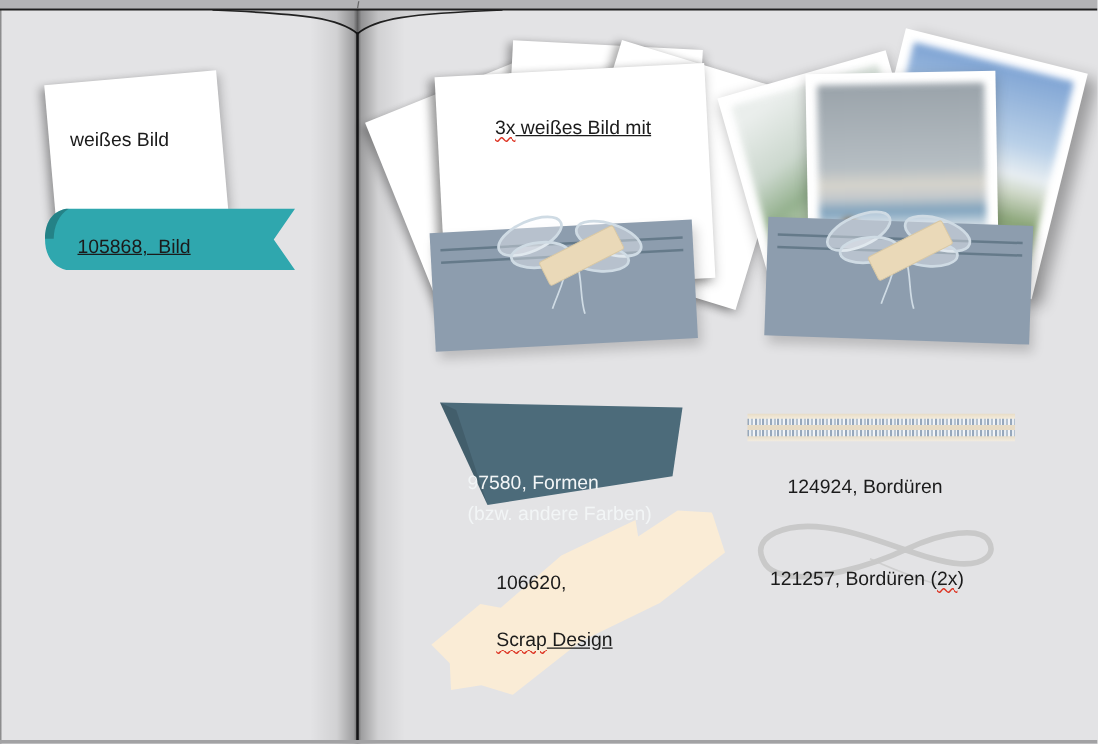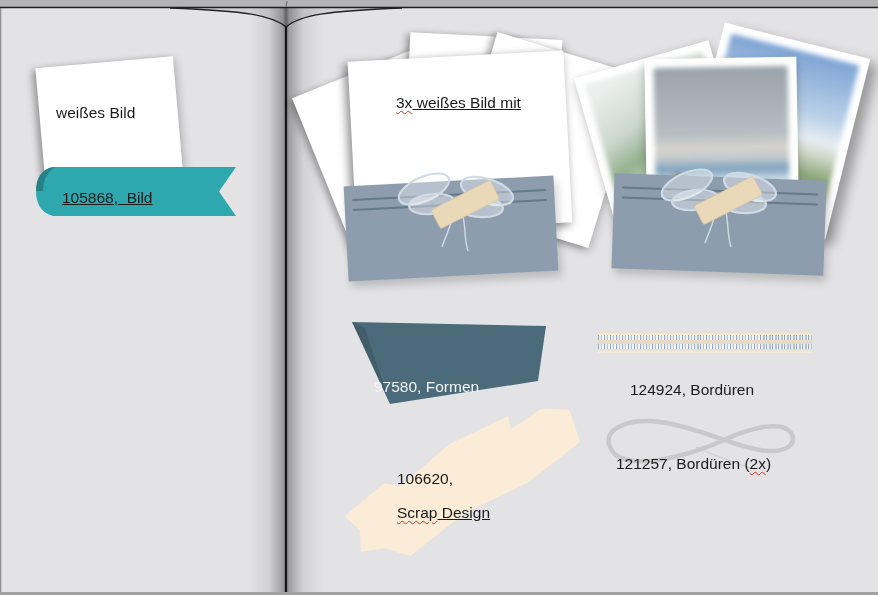--- a/index.html
+++ b/index.html
@@ -71,21 +71,21 @@
     background:repeating-linear-gradient(90deg,#97a8bc 0 1.5px,#e8edf2 1.5px 3px,#b4c1cf 3px 4.5px,#f3f5f8 4.5px 6px);}
   .ch1{top:4px;}.ch2{top:13px;}
   .border-label{left:630px;top:366px;margin-top:11px;}
   
   .flourish{position:absolute;left:596px;top:407px;z-index:2;}
   .flourish-label{left:616px;top:451px;}
   
   .scrap-strip{position:absolute;left:338px;top:440px;width:252px;height:78px;z-index:2;
     background:var(--cream,#faecd6);transform:rotate(-31deg);
     clip-path:polygon(0% 62%,4% 38%,2% 12%,22% 2%,27% 16%,52% 2%,78% 10%,76% 26%,91% 24%,100% 44%,97% 86%,71% 96%,43% 88%,16% 99%,9% 74%);}
-  .scrap-text1{left:397px;top:466px;z-index:3;text-align:center;}
+  .scrap-text1{left:397px;top:454px;z-index:3;text-align:center;}
   .scrap-text2{left:397px;top:500px;z-index:3;}
 </style>
 </head>
 <body>
 
 <svg class="book-top" width="878" height="44">
   <rect x="0" y="0" width="878" height="7" fill="var(--outer-gray,#b3b3b5)"></rect>
   <path d="M170,8 C246,11 272,15 286,27 C300,15 326,11 402,8 Z" fill="rgba(0,0,0,0.08)"></path>
   <line x1="0" y1="7.5" x2="878" y2="7.5" stroke="#1e1e1e" stroke-width="1.6"></line>
   <path d="M170,8 C246,11 272,15 286,27" fill="none" stroke="#222" stroke-width="1.4"></path>
@@ -156,20 +156,21 @@
   <path d="M70,50 C74,66 72,78 76,90" stroke="#cfdbe4" stroke-width="1.4" fill="none"></path>
   <rect x="40" y="33" width="66" height="21" rx="2" transform="rotate(-27 73 43)" fill="var(--tape,#ead9b8)" stroke="#d9c8a4" stroke-width="0.8"></rect>
 </svg>
 
 <svg class="slate-ribbon" width="205" height="90">
   <polygon points="7,4 201,8 193,63 45,86" fill="var(--slate-ribbon,#4c6b7a)"></polygon>
   <polygon points="7,4 20,10 45,86" fill="rgba(0,0,0,0.12)"></polygon>
 </svg>
 <div class="lbl formen-text white-text">
   <div>97580, Formen</div>
+  <div>(bzw. andere Farben)</div>
 </div>
 
 <div class="border-strip">
   <div class="chain ch1"></div>
   <div class="chain ch2"></div>
 </div>
 <div class="lbl border-label">124924, Bordüren</div>
 
 <svg class="flourish" width="212" height="62">
   <path d="M14,40 C6,22 32,11 64,15 C104,20 142,42 172,44 C192,45 201,36 195,26 C188,14 158,19 130,32 C98,47 56,58 32,53 C19,50 16,45 14,40 Z" fill="none" stroke="var(--flourish-gray,#c9c9c9)" stroke-width="4.5" stroke-linejoin="round"></path>

